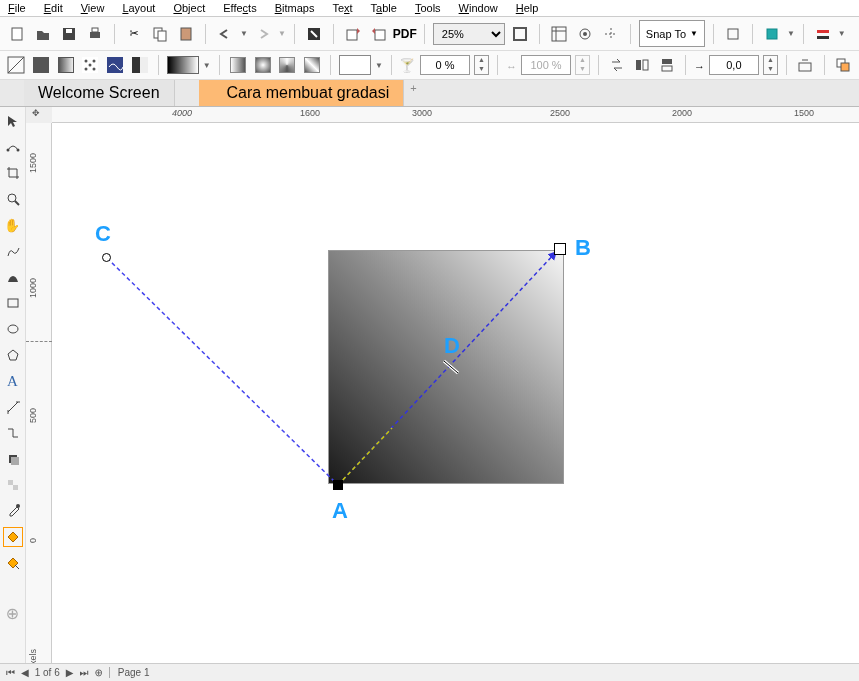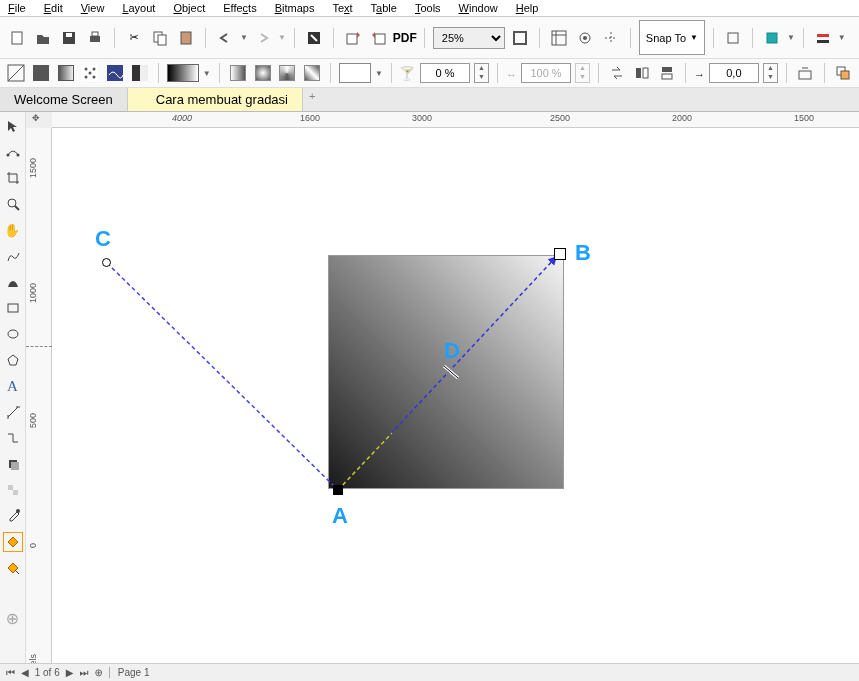--- a/index.html
+++ b/index.html
@@ -8,24 +8,24 @@
   .menubar span { cursor: default; }
   .menubar span .ul { text-decoration: underline; }
   .toolbar1, .toolbar2 { display: flex; align-items: center; gap: 4px; padding: 3px 6px; border-bottom: 1px solid #ddd; background: #fafafa; }
   .sep { width: 1px; height: 20px; background: #ccc; margin: 0 4px; }
   .tbtn { width: 22px; height: 22px; display: flex; align-items: center; justify-content: center; border: 1px solid transparent; background: transparent; cursor: default; }
   .iconbox { width: 20px; height: 20px; border: 1px solid #888; display: flex; align-items: center; justify-content: center; }
   .zoom-select { width: 72px; height: 22px; border: 1px solid #999; font-size: 11px; padding: 0 4px; }
   .txtinput { width: 50px; height: 20px; border: 1px solid #999; font-size: 11px; padding: 0 2px; text-align: center; }
   .spin { width: 16px; height: 20px; display: flex; flex-direction: column; border: 1px solid #999; }
   .spin div { flex: 1; font-size: 7px; text-align: center; line-height: 8px; color: #666; }
-  .snap-btn { height: 35px; border: 1px solid #999; background: #fff; padding: 0 6px; display: flex; align-items: center; gap: 4px; }
+  .snap-btn { height: 27px; border: 1px solid #999; background: #fff; padding: 0 6px; display: flex; align-items: center; gap: 4px; }
   .tabbar { display: flex; background: #e9e9e9; border-bottom: 1px solid #bbb; }
-  .tab { padding: 4px 14px; border-right: 1px solid #ccc; background: #e5e5e5; font-size: 13px; }
-  .tab.active { background: #fef9c3; padding-left: 28px; }
+  .tab { padding: 4px 14px; border-right: 1px solid #ccc; background: #e5e5e5; font-size: 16px; margin-left: 24px; }
+  .tab.active { background: #fdba74; padding-left: 28px; }
   .tab-add { padding: 2px 6px; color: #888; }
   .workarea { display: flex; height: calc(681px - 112px); }
   .toolbox { width: 26px; background: #f5f5f5; border-right: 1px solid #ddd; display: flex; flex-direction: column; gap: 6px; padding: 4px 2px; align-items: center; }
   .toolbox .tool { width: 20px; height: 20px; display: flex; align-items: center; justify-content: center; font-size: 13px; color: #444; cursor: default; }
   .canvaswrap { flex: 1; position: relative; background: #eee; overflow: hidden; }
   .ruler-h { position: absolute; top: 0; left: 26px; right: 0; height: 16px; background: #f8f8f8; border-bottom: 1px solid #ccc; font-size: 9px; color: #555; }
   .ruler-h span { position: absolute; top: 1px; }
   .ruler-v { position: absolute; top: 16px; left: 0; width: 26px; bottom: 0; background: #f8f8f8; border-right: 1px solid #ccc; }
   .ruler-v span { position: absolute; left: 2px; writing-mode: vertical-rl; font-size: 9px; color: #555; transform: rotate(180deg); }
   .ruler-v .unit-label { position: absolute; bottom: 4px; left: 2px; writing-mode: vertical-rl; font-size: 9px; color: #555; transform: rotate(180deg); }

